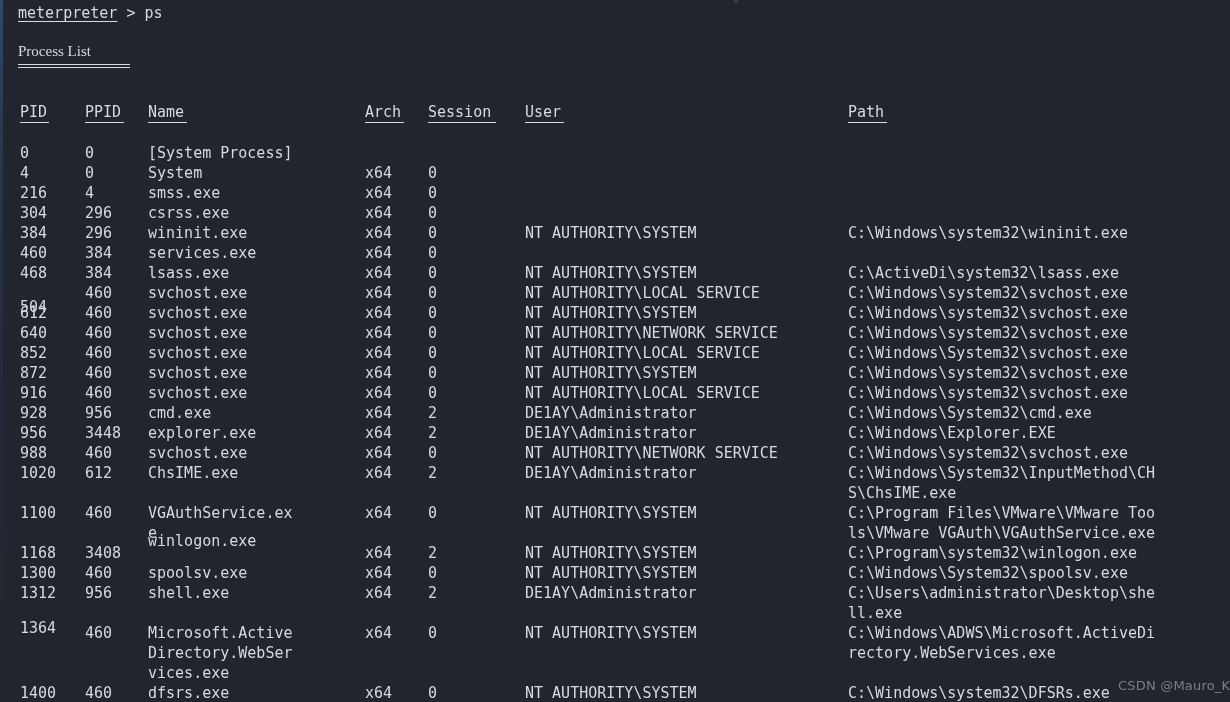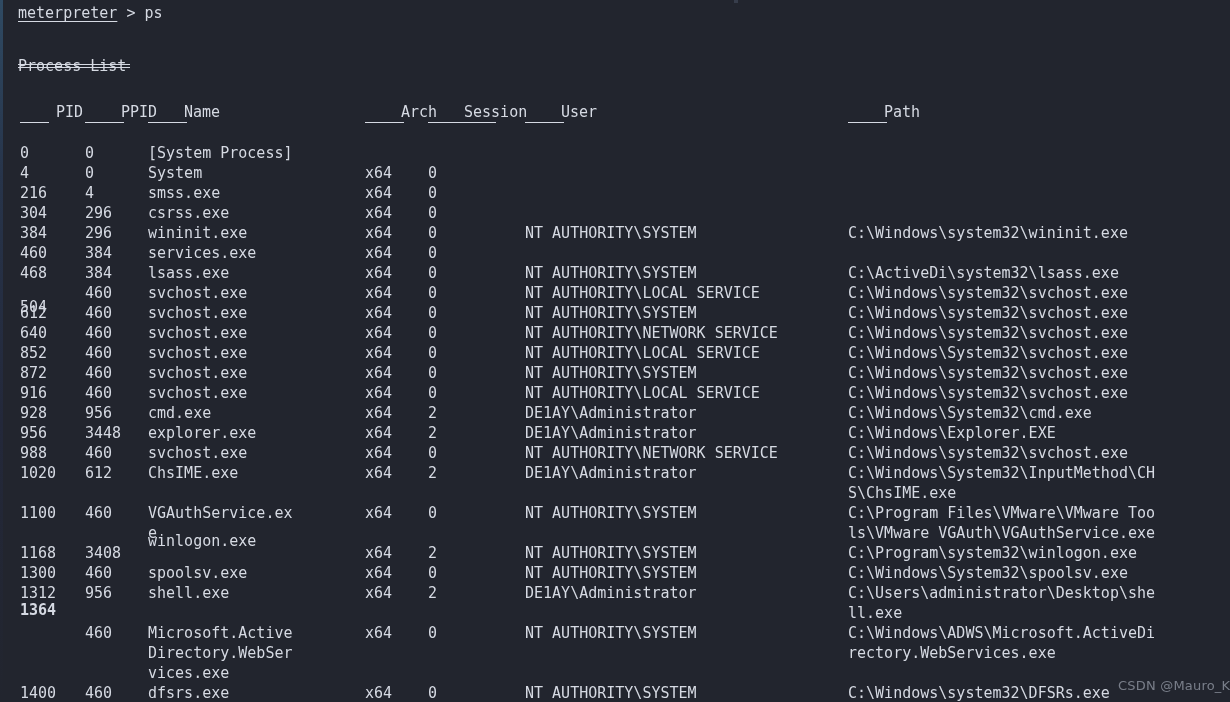--- a/index.html
+++ b/index.html
@@ -52,21 +52,22 @@
   .prompt-line {
     left: 18px;
     top: 3px;
   }
   .prompt-word {
     text-decoration: underline;
     text-underline-offset: 3px;
   }
   .title-line {
     left: 18px;
-    top: 56px;
+    top: 41px;
+    font-family: Liberation Serif, serif;
   }
   .title-rule {
     position: absolute;
     left: 18px;
     top: 64px;
     width: 112px;
     height: 4px;
     border-top: 1px solid #d6dae3;
     border-bottom: 1px solid #d6dae3;
     box-sizing: border-box;
@@ -75,21 +76,20 @@
   .header-row {
     position: absolute;
     top: 102px;
     left: 0;
     height: 20px;
   }
   .hdr {
     position: absolute;
     top: 0;
     white-space: pre;
-    margin-left: 36px;
   }
   .hdr-rule {
     position: absolute;
     height: 1px;
     background: #d6dae3;
     top: 20px;
   }
   
   .cell {
     position: absolute;
@@ -336,21 +336,21 @@
         <span class="cell c-pid" style="top: 583px;">1312</span>
         <span class="cell c-ppid" style="top: 583px;">956</span>
         <span class="cell c-arch" style="top: 583px;">x64</span>
         <span class="cell c-sess" style="top: 583px;">2</span>
         <span class="cell c-user" style="top: 583px;">DE1AY\Administrator</span>
         <span class="cell c-name" style="top: 583px;">shell.exe</span>
         <span class="cell c-path" style="top: 583px;">C:\Users\administrator\Desktop\she</span>
         <span class="cell c-path" style="top: 603px;">ll.exe</span>
       </div>
       <div>
-        <span class="cell c-pid" style="top: 600px; font-weight: bold;">1364</span>
+        <span class="cell c-pid" style="top: 618px;">1364</span>
         <span class="cell c-ppid" style="top: 623px;">460</span>
         <span class="cell c-arch" style="top: 623px;">x64</span>
         <span class="cell c-sess" style="top: 623px;">0</span>
         <span class="cell c-user" style="top: 623px;">NT AUTHORITY\SYSTEM</span>
         <span class="cell c-name" style="top: 623px;">Microsoft.Active</span>
         <span class="cell c-name" style="top: 643px;">Directory.WebSer</span>
         <span class="cell c-name" style="top: 663px; text-align: center;">vices.exe</span>
         <span class="cell c-path" style="top: 623px;">C:\Windows\ADWS\Microsoft.ActiveDi</span>
         <span class="cell c-path" style="top: 643px;">rectory.WebServices.exe</span>
       </div>

